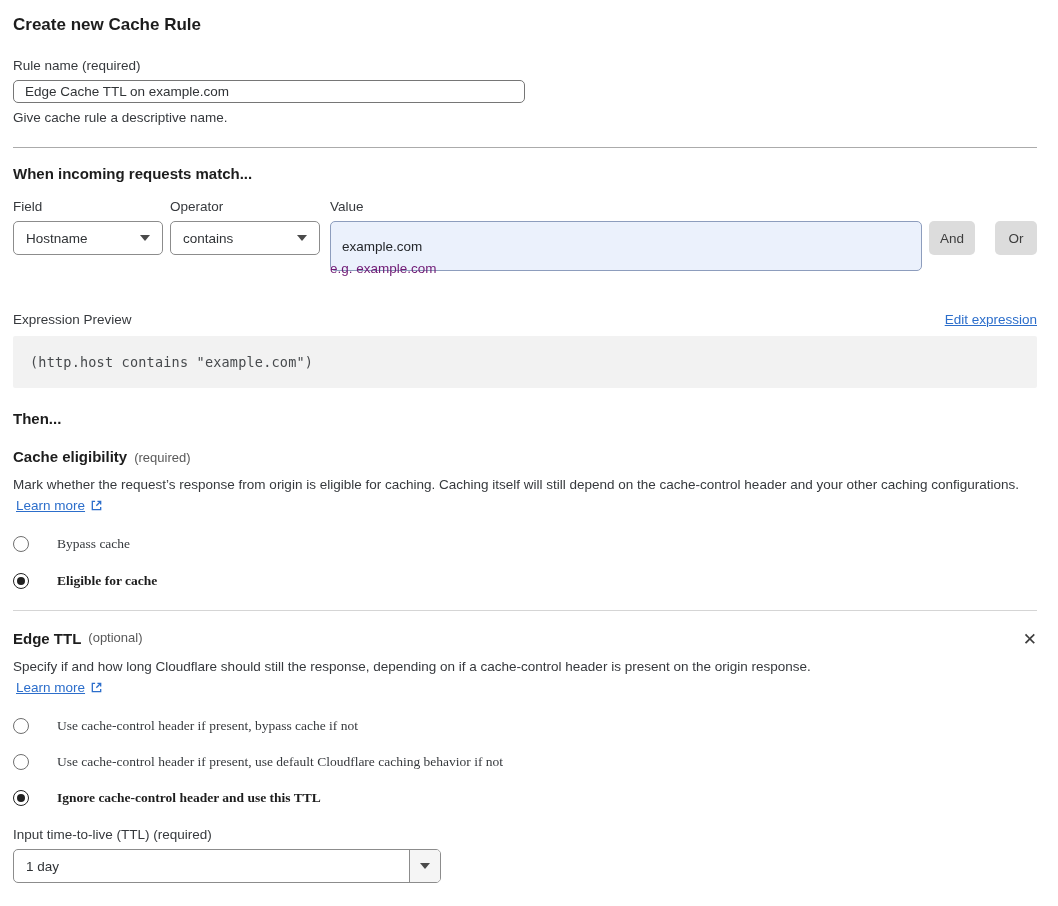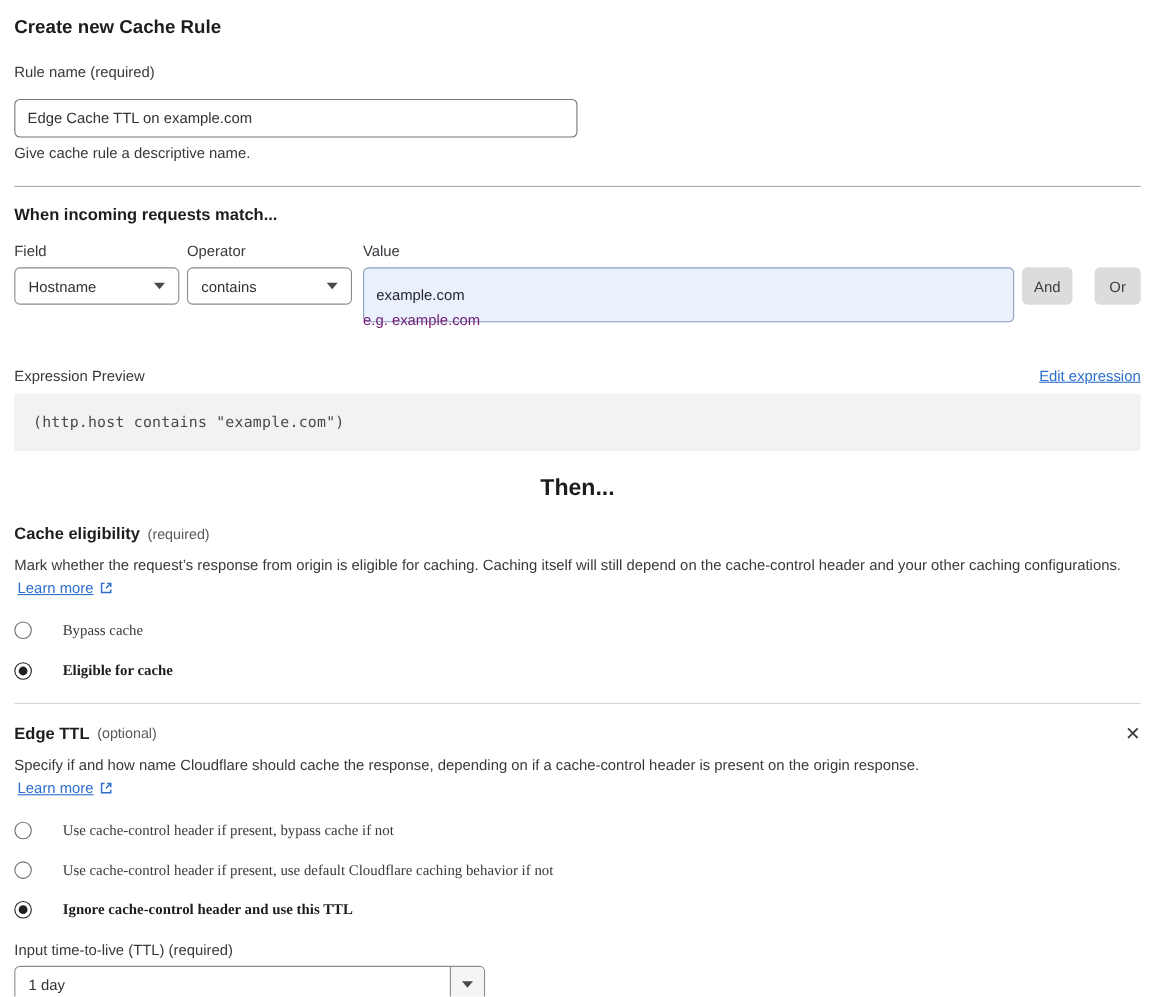--- a/index.html
+++ b/index.html
@@ -8,30 +8,30 @@
     width:1058px; height:906px;
     background:#ffffff;
     font-family:"Liberation Sans", sans-serif;
     font-size:13.5px; color:#36393d;
     padding:14px 21px 20px 13px;
     overflow:hidden;
   }
   .page-title { font-size:17px; font-weight:700; color:#1d1d1d; margin:0; line-height:22px; }
   .form-label { margin-top:22px; color:#36393d; }
   .text-input {
-    display:block; margin-top:17px; width:512px; height:35px;
+    display:block; margin-top:7px; width:512px; height:23px;
     border:1px solid #767676; border-radius:5px;
     padding:0 11px; font-family:"Liberation Sans", sans-serif;
     font-size:13.5px; color:#303336; background:#fff; outline:none;
   }
   .help-text { margin-top:7px; color:#36393d; }
   .divider { border:none; border-top:1px solid #ababab; margin:22px 0 0 0; }
   .divider--light { border-top:1px solid #d5d5d5; }
   .section-heading { font-size:15px; font-weight:700; color:#1d1d1d; margin:17px 0 0 0; }
-  .then-heading { font-size:21px; margin-top:22px;text-align:center; }
+  .then-heading { font-size:15px; margin-top:22px; }
 
   .triad-labels { display:flex; margin-top:17px; }
   .triad-labels .lbl-field { width:157px; }
   .triad-labels .lbl-op { width:160px; }
   .triad-row { display:flex; margin-top:7px; align-items:stretch; height:34px; }
   .fake-select {
     width:150px; border:1px solid #8c8c8c; border-radius:5px; background:#fff;
     display:flex; align-items:center; justify-content:space-between;
     padding:0 12px; color:#303336; cursor:pointer;
   }
@@ -175,21 +175,21 @@
 
 <hr class="divider divider--light" style="margin-top:21px;">
 
 <div class="edge-header-row">
   <span class="sub-heading">Edge TTL</span>
   <span class="qualifier">(optional)</span>
   <span class="spacer"></span>
   <button class="close-btn">✕</button>
 </div>
 <p class="desc desc--narrow" style="margin-top:8px;">
-  <span>Specify if and how name Cloudflare should cache the response, depending on if a cache-control header is present on the origin response.</span>
+  <span>Specify if and how long Cloudflare should still the response, depending on if a cache-control header is present on the origin response.</span>
   <a class="link learn-link">Learn more</a><span class="ext-icon"><svg width="13" height="13" viewBox="0 0 14 14" fill="none" stroke="currentColor" stroke-width="1.4">
         <path d="M5.5 2.5 H2.5 V11.5 H11.5 V8.5"></path>
         <path d="M8 2.5 H11.5 V6"></path>
         <path d="M11.3 2.7 L6.8 7.2"></path>
       </svg></span>
 </p>
 
 <div class="radio-row">
   <span class="radio-circle"></span>
   <span class="radio-label">Use cache-control header if present, bypass cache if not</span>

